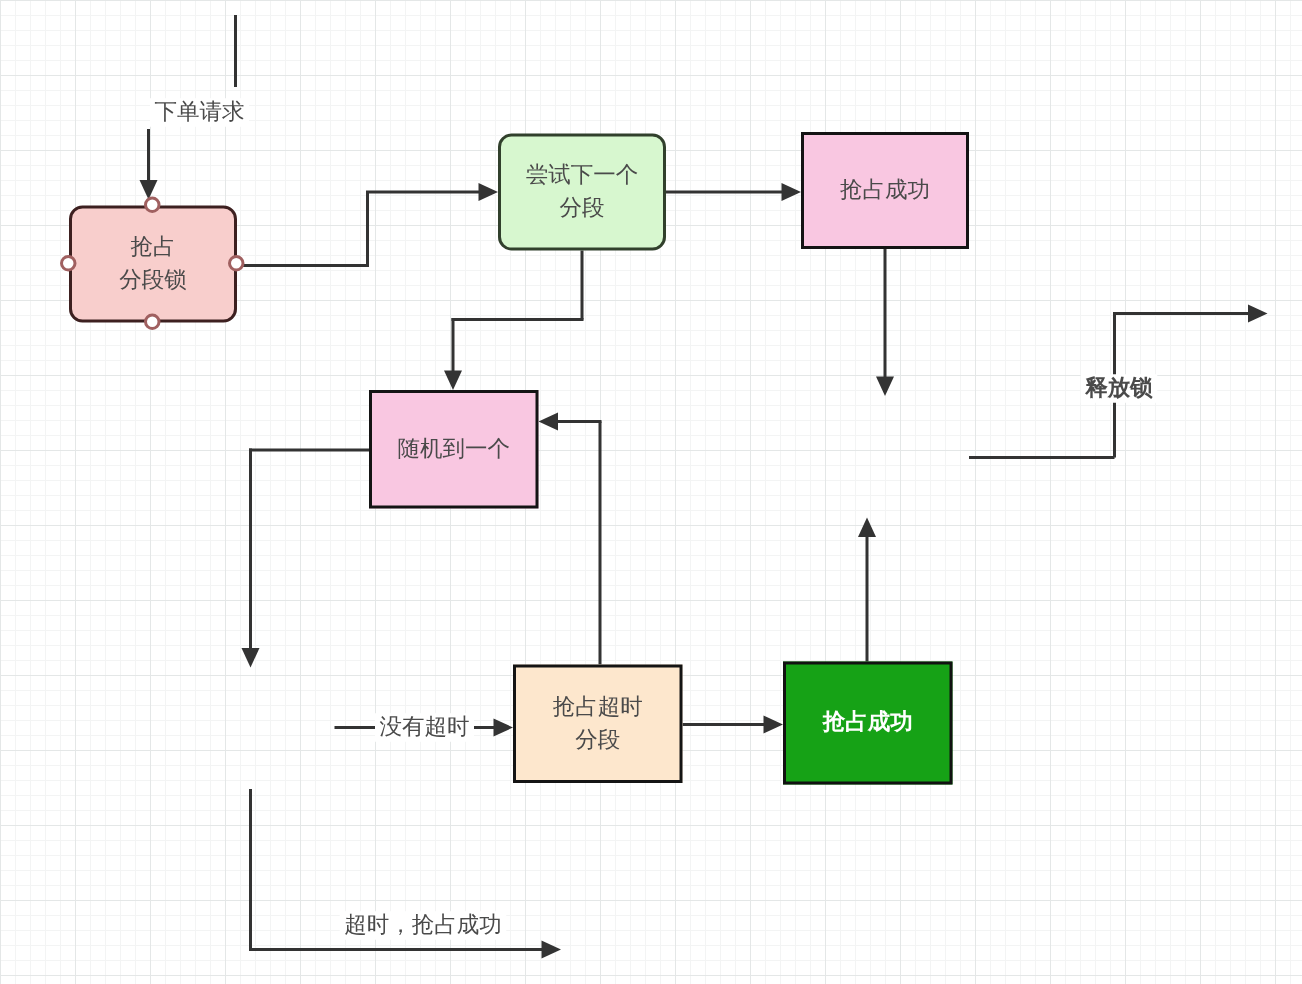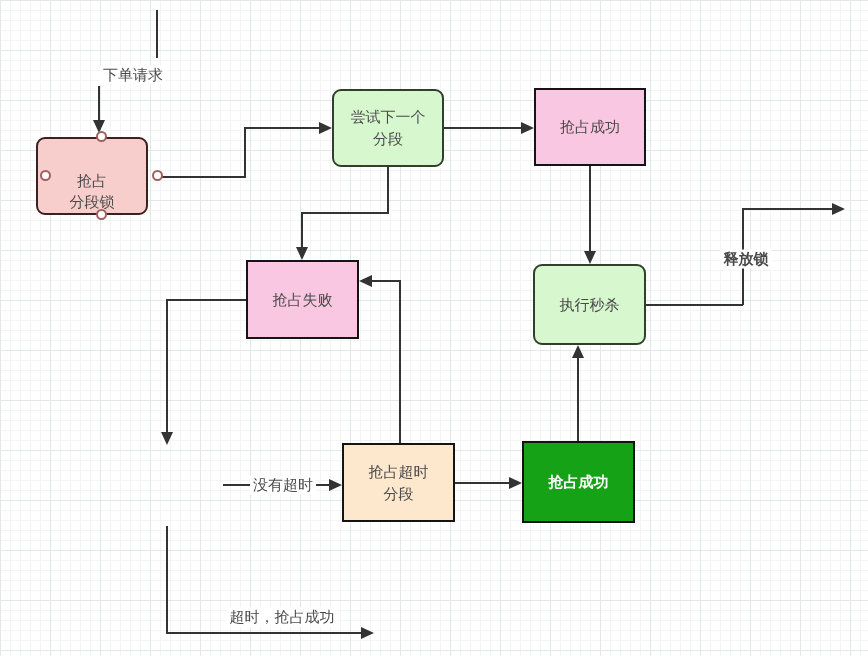--- a/index.html
+++ b/index.html
@@ -108,45 +108,42 @@
   </div>
 
   <div>
     <div class="seg" style="left:646px;top:304px;width:97px;height:2px;"></div>
     <div class="seg" style="left:742px;top:209px;width:2px;height:96px;"></div>
     <div class="seg" style="left:742px;top:208px;width:91px;height:2px;"></div>
     <div class="arr arr-right" style="left:832px;top:203px;"></div>
     <div class="edge-label" style="left:746px;top:259px;font-weight:bold;">释放锁</div>
   </div>
 
-  <div class="node rounded" style="left: 36px; top: 137px; width: 112px; height: 78px; z-index: 2; background-color: rgb(248, 206, 204); border-color: rgb(61, 32, 32); color: rgb(74, 74, 74); align-items: flex-end;">
+  <div class="node rounded" style="left: 46px; top: 137px; width: 112px; height: 78px; z-index: 2; background-color: rgb(248, 206, 204); border-color: rgb(61, 32, 32); color: rgb(74, 74, 74);">
     <span class="node-label">抢占
 分段锁</span>
   </div>
 
   <div class="cp" style="left:96px;top:131px;"></div>
   <div class="cp" style="left:40px;top:170px;"></div>
   <div class="cp" style="left:152px;top:170px;"></div>
   <div class="cp" style="left:96px;top:209px;"></div>
 
   <div class="node rounded" style="left: 332px; top: 89px; width: 112px; height: 78px; z-index: 2; background-color: rgb(215, 247, 207); border-color: rgb(49, 64, 44); color: rgb(74, 74, 74);">
     <span class="node-label">尝试下一个
 分段</span>
   </div>
 
   <div class="node" style="left: 534px; top: 88px; width: 112px; height: 78px; z-index: 2; background-color: rgb(249, 199, 225); border-color: rgb(20, 20, 20); color: rgb(74, 74, 74);">
     <span class="node-label">抢占成功</span>
   </div>
 
-  <div class="node rounded" style="left: 533px; top: 264px; width: 113px; height: 81px; z-index: 2; background-color: rgb(215, 247, 207); border-color: rgb(49, 64, 44); color: rgb(74, 74, 74);">
-    <span class="node-label">执行秒杀</span>
-  </div>
 
   <div class="node" style="left: 246px; top: 260px; width: 113px; height: 79px; z-index: 2; background-color: rgb(249, 199, 225); border-color: rgb(20, 20, 20); color: rgb(74, 74, 74);">
-    <span class="node-label">抢占失败</span>
+    <span class="node-label">随机到一个</span>
   </div>
 
 
   <div class="node" style="left: 342px; top: 443px; width: 113px; height: 79px; z-index: 2; background-color: rgb(253, 231, 205); border-color: rgb(20, 20, 20); color: rgb(74, 74, 74);">
     <span class="node-label">抢占超时
 分段</span>
   </div>
 
   <div class="node bold" style="left: 522px; top: 441px; width: 113px; height: 82px; z-index: 2; background-color: rgb(22, 162, 22); border-color: rgb(17, 17, 17); color: rgb(255, 255, 255);">
     <span class="node-label">抢占成功</span>

